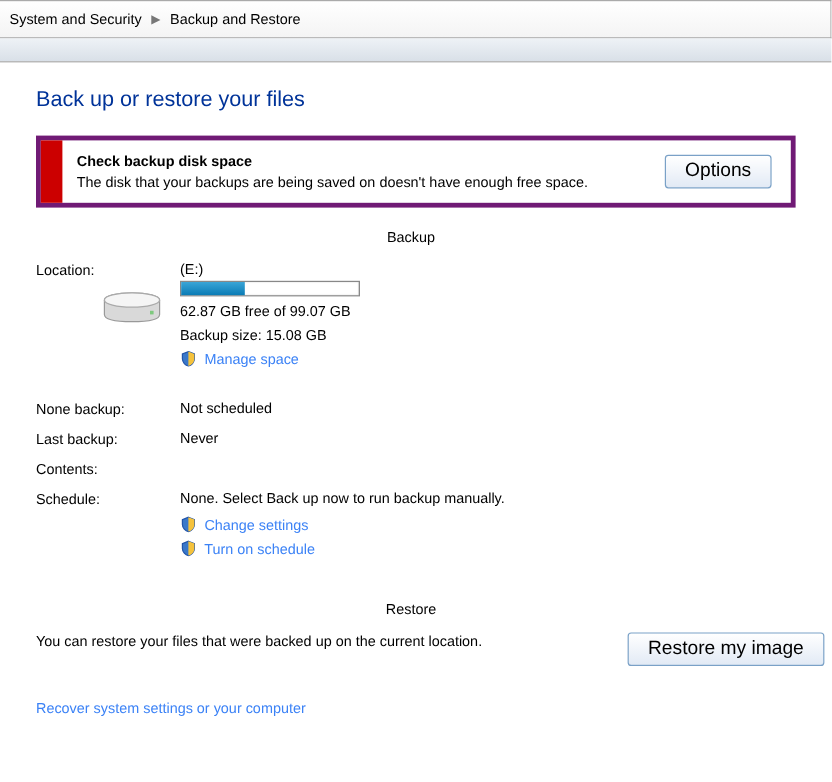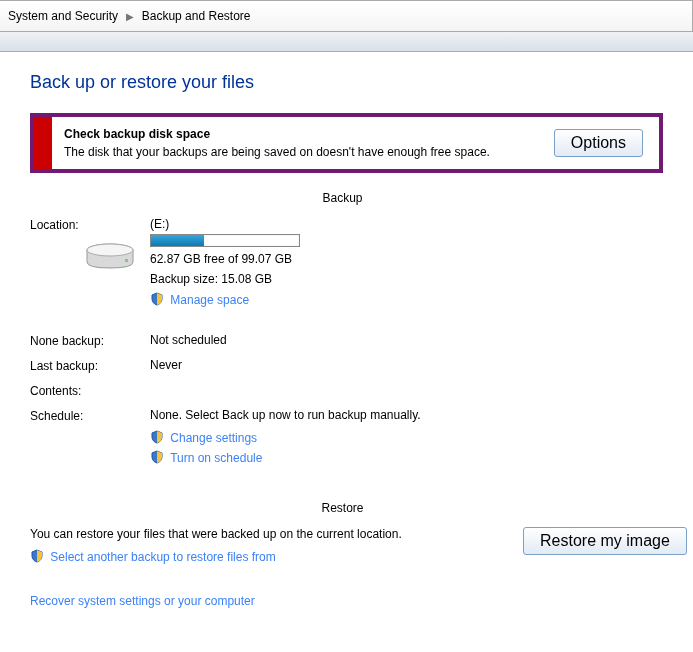--- a/index.html
+++ b/index.html
@@ -200,29 +200,20 @@
   <div style="height:16px"></div>
 
   <div class="section-header">
     <span class="label">Restore</span>
     <div class="line"></div>
   </div>
 
   <div class="row">
     <div style="flex:1">
       <div class="restore-text">You can restore your files that were backed up on the current location.</div>
-      <div style="margin-top:8px">
-        <span class="shield">
-          <svg width="14" height="14" viewBox="0 0 14 14">
-              <path d="M7 1 L12 3 V7 C12 10 9.5 12.5 7 13 C4.5 12.5 2 10 2 7 V3 Z" fill="#3a78c9" stroke="#2255aa"></path>
-              <path d="M7 1 L7 13 C9.5 12.5 12 10 12 7 V3 Z" fill="#f5c23c"></path>
-            </svg>
-        </span>
-        <a class="link">Select another backup to restore files from</a>
-      </div>
     </div>
     <div class="col-action">
       <button class="btn">Restore my image</button>
     </div>
   </div>
 
   <div style="height:22px"></div>
   <a class="link">Recover system settings or your computer</a>
 
 </div>

